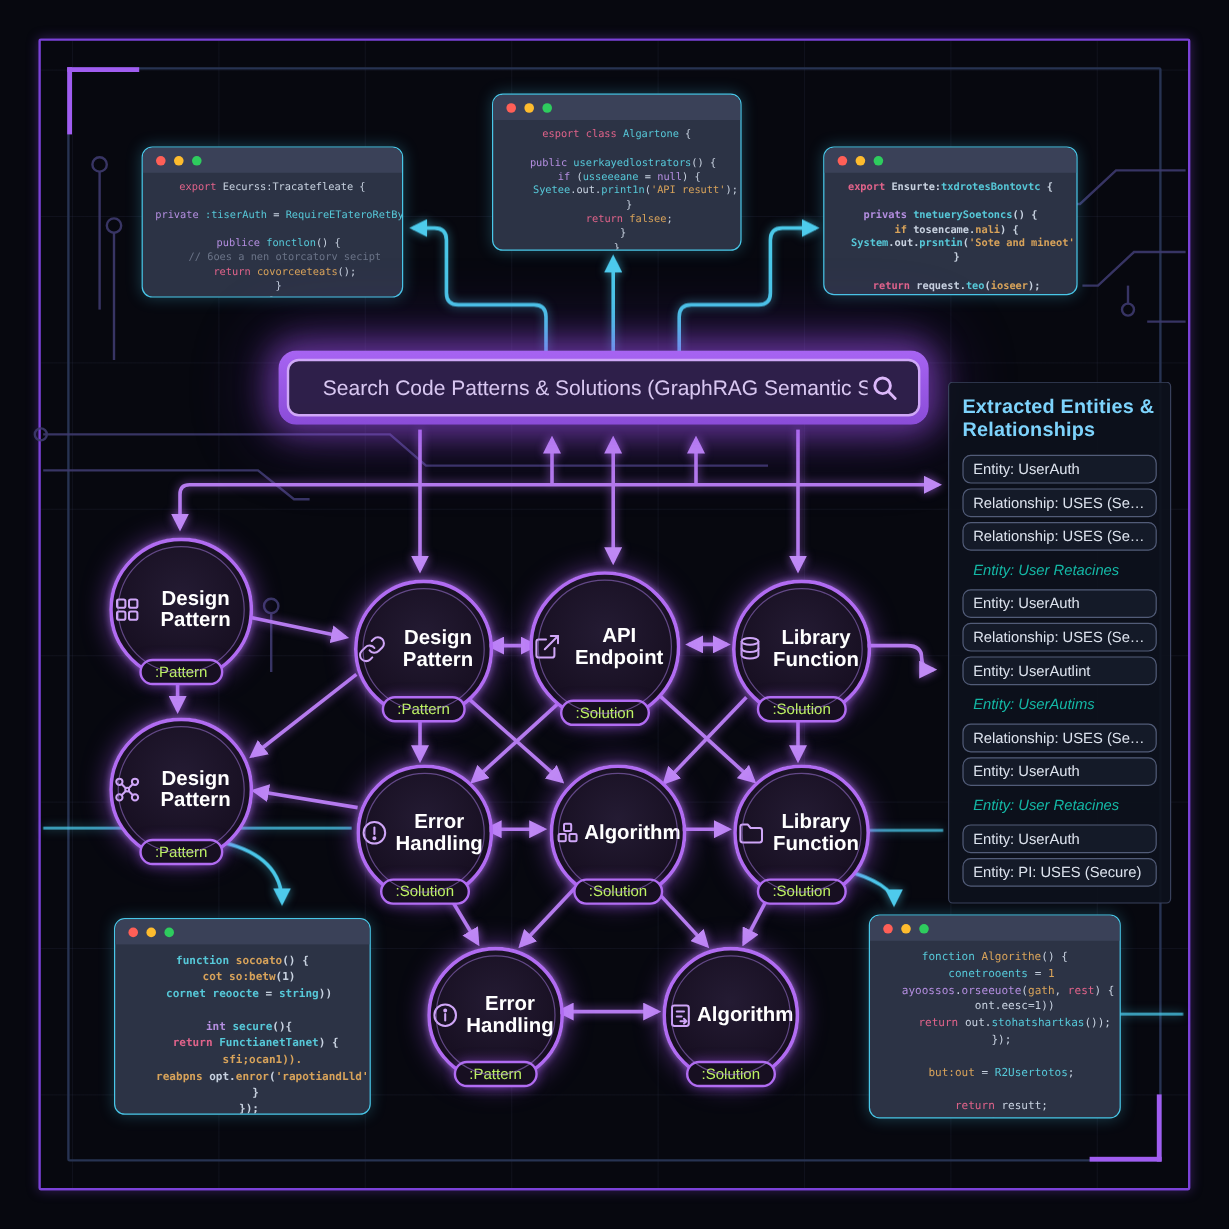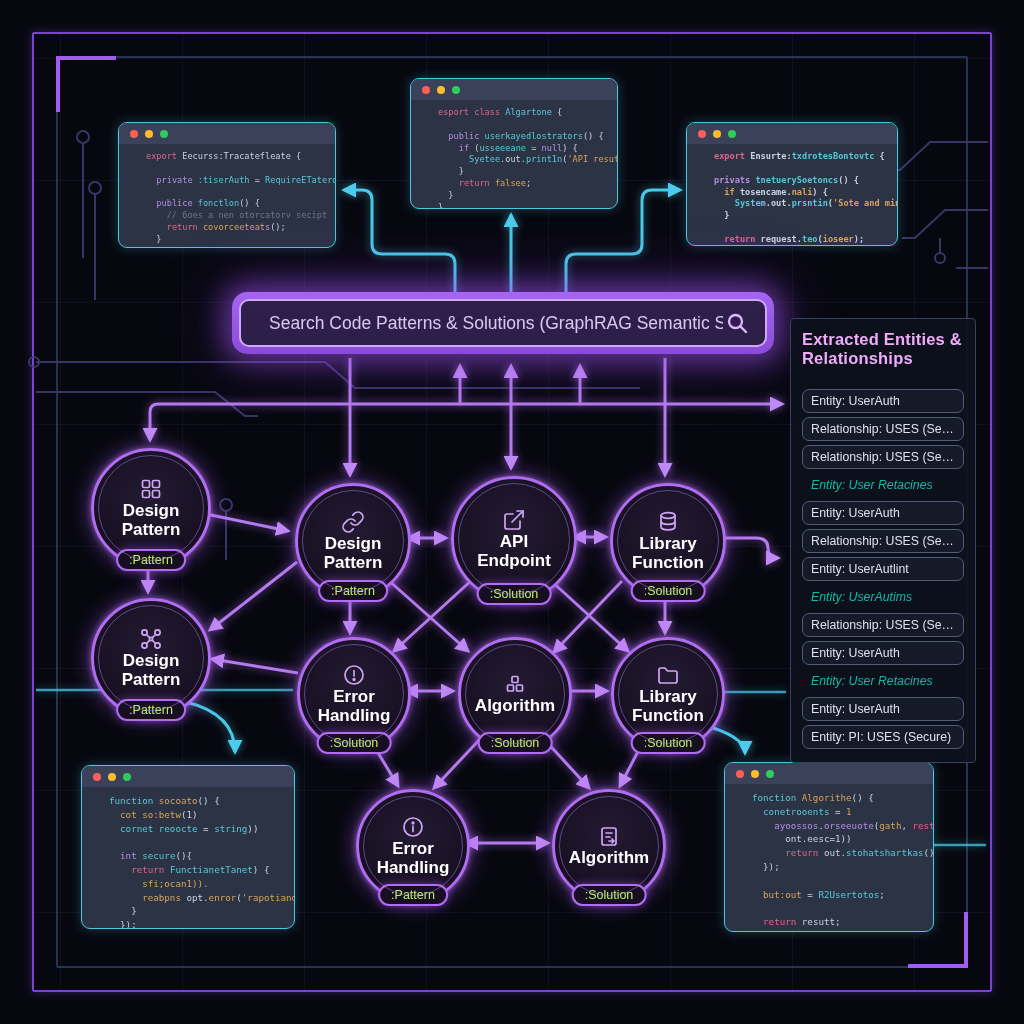--- a/index.html
+++ b/index.html
@@ -18,70 +18,70 @@
     background-size:122px 122px;background-position:26px 24px;}
   svg.layer{position:absolute;left:0;top:0;width:1024px;height:1024px;pointer-events:none;}
   .purple-lines{filter:drop-shadow(0 0 4px rgba(176,106,245,.7));}
   .cyan-lines{filter:drop-shadow(0 0 4px rgba(74,200,232,.6));}
   
   .code-window{position:absolute;background:#2c3345;border:1.5px solid #49c7e8;border-radius:9px;
                box-shadow:0 0 12px rgba(73,199,232,.28);overflow:hidden;}
   .win-header{height:21px;background:#3a4158;display:flex;align-items:center;gap:7px;padding:0 11px;}
   .dot{width:8px;height:8px;border-radius:50%;display:inline-block;}
   .dot-red{background:#ff5f57}.dot-yellow{background:#febc2e}.dot-green{background:#2ecc5e}
-  .code-body{padding:7px 27px;font-family:"DejaVu Sans Mono",monospace;font-size:8.6px;
-             line-height:1.38;white-space:pre;color:#c8d2e0;}
+  .code-body{padding:7px 0;font-family:"DejaVu Sans Mono",monospace;font-size:8.6px;
+             line-height:1.38;white-space:pre;color:#c8d2e0;text-align:center;}
   .cw-bottom .code-body{font-size:9.2px;line-height:1.5;}
   .tok-k{color:#e0638a}.tok-p{color:#b48ee0}.tok-f{color:#56c8d8}
   .tok-s{color:#d8a35a}.tok-c{color:#6b7488}.tok-w{color:#c8d2e0}.tok-o{color:#d8a35a}
   #win-tl{left:118px;top:122px;width:216px;height:124px;}
   #win-tc{left:410px;top:78px;width:206px;height:129px;}
   #win-tr{left:686px;top:122px;width:210px;height:122px;font-weight:bold;}
-  #win-bl{left:81px;top:765px;width:212px;height:162px;}
+  #win-bl{left:95px;top:765px;width:212px;height:162px;font-weight:bold;}
   #win-br{left:702px;top:762px;width:208px;height:168px;margin-left:22px;}
   
   #search-bar{position:absolute;left:232px;top:292px;width:542px;height:62px;border-radius:15px;
     background:linear-gradient(180deg,#a764f2,#8a4cd8);
     box-shadow:0 0 26px 8px rgba(168,85,247,.5),0 0 60px 14px rgba(130,60,220,.25);
     display:flex;align-items:center;justify-content:center;}
   #search-field{position:absolute;inset:7px;border-radius:10px;background:rgba(39,28,64,.94);
     border:2px solid #d0a8f8;display:flex;align-items:center;padding:0 16px 0 26px;}
   #search-input{flex:1;background:transparent;border:none;outline:none;
     font-family:"Liberation Sans",sans-serif;font-size:17.5px;color:#ead9ff;}
   #search-input::placeholder{color:#e2d0fa;opacity:.95;}
   .search-icon{width:24px;height:24px;flex:0 0 auto;cursor:pointer;}
   
   #panel{position:absolute;left:790px;top:318px;width:186px;background:rgba(13,17,28,.92);
     border:1px solid #39415c;border-radius:4px;padding:11px 11px 9px 11px;box-sizing:border-box;}
-  #panel h2{margin:0 0 20px 0;font-size:16.5px;line-height:1.18;color:#f0abfc;letter-spacing:.2px;}
+  #panel h2{margin:0 0 10px 0;font-size:16.5px;line-height:1.18;color:#7dd3fc;letter-spacing:.2px;}
   .panel-item{font-size:12.3px;margin-bottom:4px;padding:4px 8px;color:#dde3ee;white-space:nowrap;
     overflow:hidden;text-overflow:ellipsis;}
   .panel-item.boxed{border:1.3px solid #525c78;border-radius:7px;background:rgba(28,34,52,.55);}
   .panel-item.plain{color:#14b8a6;font-style:italic;border:1.3px solid transparent;}
   
   .node{position:absolute;border-radius:50%;
     background:radial-gradient(circle at 50% 40%,#241b33 0%,#170f21 70%,#110b19 100%);
     border:3px solid #b16cf2;
     box-shadow:0 0 22px rgba(168,85,247,.55),0 0 6px rgba(200,150,255,.6);
-    display:flex;flex-direction:column;align-items:center;justify-content:center;
+    display:flex;flex-direction:row;align-items:center;justify-content:center;
     text-align:center;cursor:pointer;}
   .node::after{content:"";position:absolute;inset:4px;border-radius:50%;
     border:1.5px solid rgba(170,125,230,.5);pointer-events:none;}
   .node-icon{width:24px;height:24px;margin-bottom:1px;}
   .node-icon svg{width:24px;height:24px;stroke:#cfa6f7;fill:none;stroke-width:1.7;
     stroke-linecap:round;stroke-linejoin:round;}
   .node-label{font-size:17px;line-height:1.08;font-weight:bold;color:#ffffff;width:88%;}
   .node-badge{position:absolute;bottom:-6px;left:50%;transform:translateX(-50%);
     background:#170f21;border:2px solid #b16cf2;border-radius:13px;padding:2px 11px;
     font-size:12.5px;color:#bef264;white-space:nowrap;
     box-shadow:0 0 10px rgba(168,85,247,.5);}
   .pos-dp1{left:91px;top:448px;width:114px;height:114px;}
   .pos-dp2{left:91px;top:598px;width:114px;height:114px;}
   .pos-dp3{left:295px;top:483px;width:110px;height:110px;}
-  .pos-api{left:451px;top:476px;width:120px;height:120px;}
+  .pos-api{left:441px;top:476px;width:120px;height:120px;}
   .pos-lf1{left:610px;top:483px;width:110px;height:110px;}
   .pos-eh1{left:297px;top:637px;width:108px;height:108px;}
   .pos-alg1{left:458px;top:637px;width:108px;height:108px;}
   .pos-lf2{left:611px;top:637px;width:108px;height:108px;}
   .pos-eh2{left:356px;top:789px;width:108px;height:108px;}
   .pos-alg2{left:552px;top:789px;width:108px;height:108px;}
 </style>
 </head>
 <body>
 

